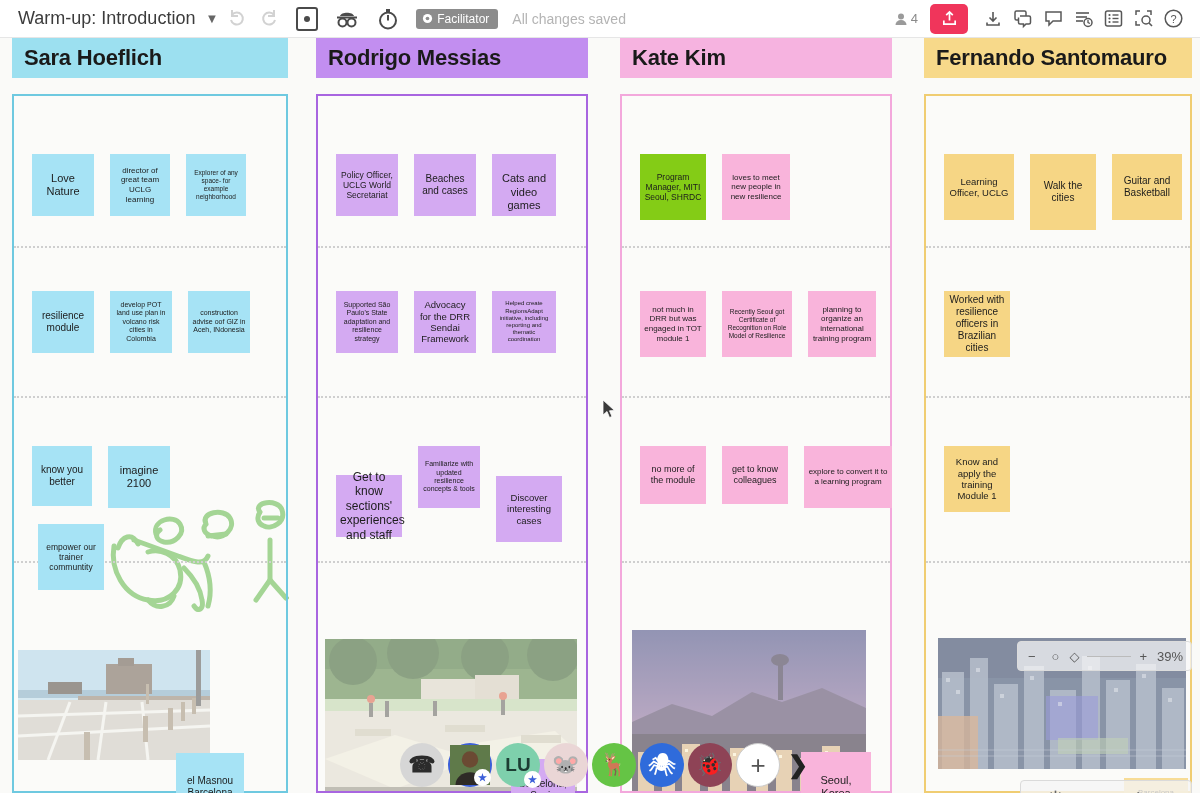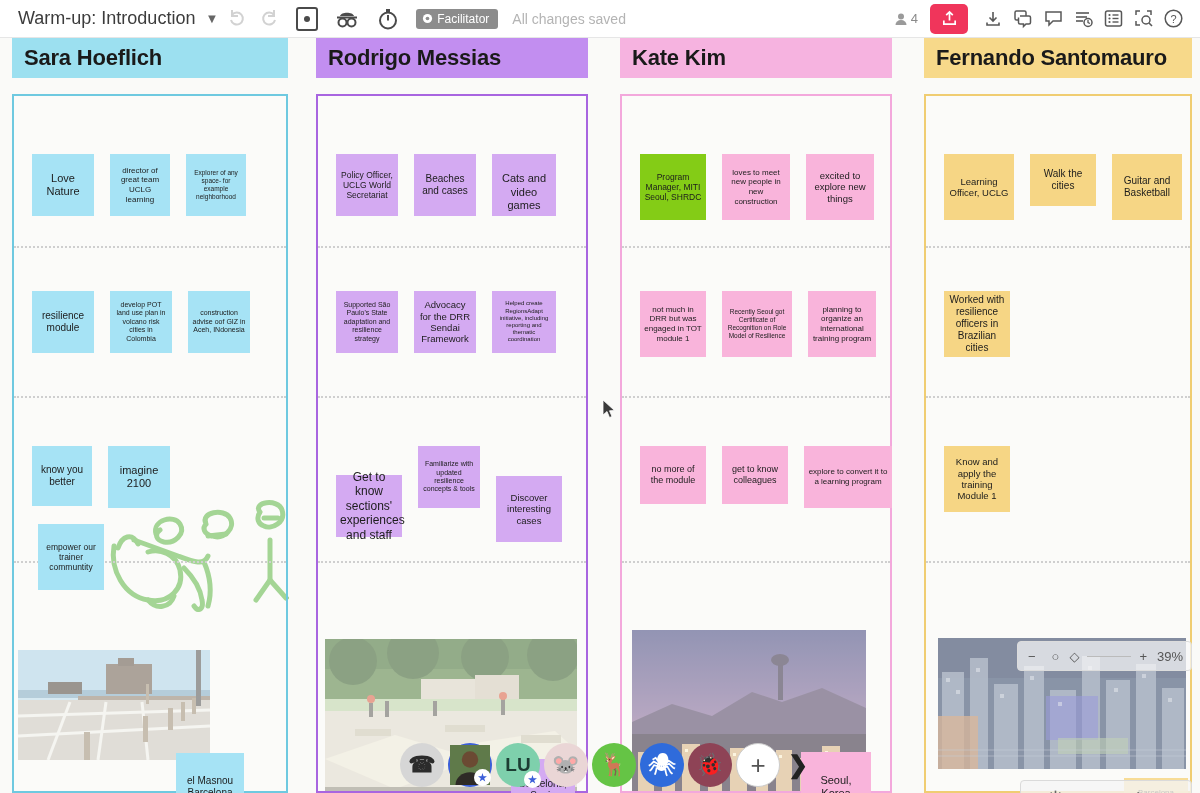--- a/index.html
+++ b/index.html
@@ -481,24 +481,21 @@
           <span>Kate Kim</span>
         </div>
         <div class="col-frame" style="border-color: rgb(243, 168, 220); width: 272px; height: 699px; background: rgba(253, 253, 251, 0.45);">
           <div class="divider" style="top: 150px;"></div>
           <div class="divider" style="top: 300px;"></div>
           <div class="divider" style="top: 465px;"></div>
           <div class="note" style="left: 18px; top: 58px; width: 66px; height: 66px; background: #84cc16; font-size: 8.5px;">
             <span>Program Manager, MITI Seoul, SHRDC</span>
           </div>
           <div class="note" style="left: 100px; top: 58px; width: 68px; height: 66px; background: rgb(249, 180, 219); font-size: 8px;">
-            <span>loves to meet new people in new construction</span>
-          </div>
-          <div class="note" style="left: 184px; top: 58px; width: 68px; height: 66px; background: rgb(249, 180, 219); font-size: 9.5px;">
-            <span>excited to explore new things</span>
+            <span>loves to meet new people in new resilience</span>
           </div>
           <div class="note" style="left: 18px; top: 195px; width: 66px; height: 66px; background: rgb(249, 180, 219); font-size: 8px;">
             <span>not much in DRR but was engaged in TOT module 1</span>
           </div>
           <div class="note" style="left: 100px; top: 195px; width: 70px; height: 66px; background: rgb(249, 180, 219); font-size: 6.5px;">
             <span>Recently Seoul got Certificate of Recognition on Role Model of Resilience</span>
           </div>
           <div class="note" style="left: 186px; top: 195px; width: 68px; height: 66px; background: rgb(249, 180, 219); font-size: 8px;">
             <span>planning to organize an international training program</span>
           </div>
@@ -517,21 +514,21 @@
         <div class="col-header" style="background: rgb(247, 217, 138);">
           <span>Fernando Santomauro</span>
         </div>
         <div class="col-frame" style="border-color: rgb(240, 205, 114); width: 268px; height: 699px; background: rgba(253, 253, 251, 0.45);">
           <div class="divider" style="top: 150px;"></div>
           <div class="divider" style="top: 300px;"></div>
           <div class="divider" style="top: 465px;"></div>
           <div class="note" style="left: 18px; top: 58px; width: 70px; height: 66px; background: rgb(246, 214, 133); font-size: 9.5px;">
             <span>Learning Officer, UCLG</span>
           </div>
-          <div class="note" style="left: 104px; top: 58px; width: 66px; height: 52px; background: rgb(246, 214, 133); font-size: 10px;">
+          <div class="note" style="left: 104px; top: 58px; width: 66px; height: 76px; background: rgb(246, 214, 133); font-size: 10px;">
             <span>Walk the cities</span>
           </div>
           <div class="note" style="left: 186px; top: 58px; width: 70px; height: 66px; background: rgb(246, 214, 133); font-size: 10px;">
             <span>Guitar and Basketball</span>
           </div>
           <div class="note" style="left: 18px; top: 195px; width: 66px; height: 66px; background: rgb(246, 214, 133); font-size: 10px;">
             <span>Worked with resilience officers in Brazilian cities</span>
           </div>
           <div class="note" style="left: 18px; top: 350px; width: 66px; height: 66px; background: rgb(246, 214, 133); font-size: 9.5px;">
             <span>Know and apply the training Module 1</span>

